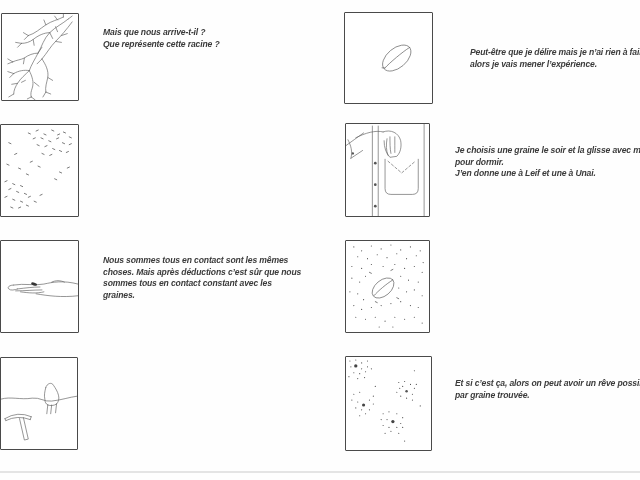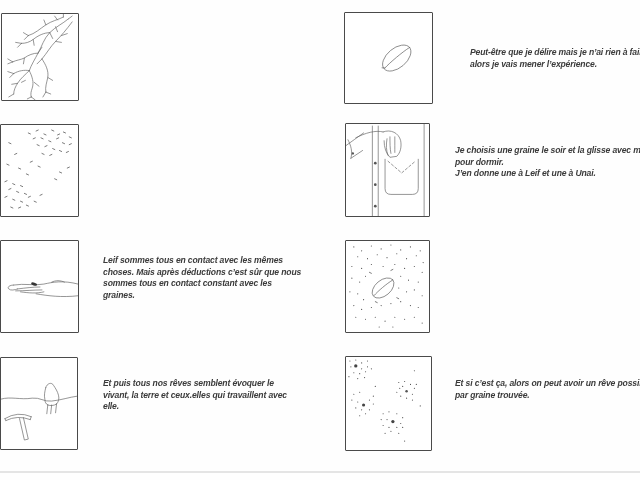--- a/index.html
+++ b/index.html
@@ -43,20 +43,22 @@
         <path d="M28,58 C23,57 17,58 12,61"></path>
         <path d="M37,40 C32,40 27,42 23,45 C19,47 15,47 11,49"></path>
         <path d="M27,22 l-5,-3 M27,22 l-4,4 M20,30 l-6,-1 M20,30 l-4,4 M12,61 l-6,-2 M12,61 l-4,4
                  M11,49 l-5,-3 M11,49 l-5,2 M16,71 l-6,1 M12,82 l-5,3 M30,85 l-4,2 M30,85 l4,3
                  M45,80 l-3,5 M45,80 l5,2 M55,28 l6,1 M61,22 l6,-2 M45,11 l-2,-5 M57,6 l-3,-4
                  M49,19 l3,6 M32,26 l1,6 M23,45 l-1,6 M47,65 l5,3 M41,46 l-5,5 M24,68 l-4,2
                  M33,70 l5,4 M37,40 l4,-6 M55,13 l2,5 M68,5 l4,-3 M63,3 l0,-3"></path>
       </g>
     </svg>
   </div>
+  <div class="caption" style="left:103px;top:27px;">Mais que nous arrive-t-il ?
+Que représente cette racine ?</div>
 
   <div class="panel" style="left:344px;top:12px;width:89px;height:92px;">
     <svg viewBox="0 0 89 92">
       <g class="lineart" transform="rotate(-40 53 46)">
         <ellipse cx="53" cy="46" rx="17" ry="10"></ellipse>
         <path d="M37,46 C45,45 61,45 69,46"></path>
         <path d="M37,46 l-2,-2"></path>
       </g>
     </svg>
   </div>
@@ -107,21 +109,21 @@
         <path d="M13,45 C9,45 6,47 8,49 C10,51 14,50 17,49"></path>
         <path d="M17,49 C25,48 33,47 40,47"></path>
         <path d="M15,51 C24,51 34,50 42,50"></path>
         <path d="M20,52 C28,53 36,54 44,52"></path>
         <path d="M79,56 C62,58 48,56 36,54"></path>
         <path d="M52,42 C56,40 61,40 65,42"></path>
         <ellipse cx="34" cy="44" rx="3.2" ry="1.5" transform="rotate(15 34 44)" fill="#333" stroke="none"></ellipse>
       </g>
     </svg>
   </div>
-  <div class="caption" style="left:103px;top:255px;">Leif sommes tous en contact avec les mêmes
+  <div class="caption" style="left:103px;top:255px;">Nous sommes tous en contact sont les mêmes
 choses. Mais après déductions c’est sûr que nous
 sommes tous en contact constant avec les
 graines.</div>
 
   <div class="panel" style="left:345px;top:240px;width:85px;height:93px;">
     <svg viewBox="0 0 85 93">
       <g class="lineart" transform="rotate(-40 38 48)">
         <ellipse cx="38" cy="48" rx="13" ry="8"></ellipse>
         <path d="M26,48 C32,47 44,47 50,48"></path>
       </g>
@@ -142,23 +144,20 @@
         <path d="M0,42 C10,39 20,43 32,41 C40,40 44,45 52,44 C62,43 70,40 78,39"></path>
         <path d="M46,30 C47,26 52,24 54,28 C56,31 58,34 59,38 C60,42 59,45 57,47"></path>
         <path d="M46,30 C45,34 44,38 45,42 C45,45 46,47 48,48"></path>
         <path d="M48,48 L47,57 M52,48 L51,57 M57,47 L56,56"></path>
         <path d="M48,48 C51,49 54,49 57,47"></path>
         <path d="M4,62 Q17,54 31,60 M5,64 Q17,58 30,63 M4,62 L5,64 M31,60 L30,63"></path>
         <path d="M19,62 L24,84 L28,83 L23,61"></path>
       </g>
     </svg>
   </div>
-  <div class="caption" style="left:103px;top:378px;">Et puis tous nos rêves semblent évoquer le
-vivant, la terre et ceux.elles qui travaillent avec
-elle.</div>
 
   <div class="panel" style="left:345px;top:356px;width:87px;height:95px;">
     <svg viewBox="0 0 87 95">
       <circle cx="10" cy="9" r="1.7" fill="#444"></circle>
       <circle cx="62" cy="35" r="1.3" fill="#555"></circle>
       <circle cx="18" cy="49" r="1.6" fill="#444"></circle>
       <circle cx="48" cy="66" r="1.7" fill="#444"></circle>
       <path class="dots" d="M4,4h.01 M10,3h.01 M16,6h.01 M22,4h.01 M5,10h.01 M16,12h.01 M22,10h.01
         M8,16h.01 M14,17h.01 M20,15h.01 M26,12h.01 M3,20h.01 M12,22h.01 M19,21h.01
         M54,26h.01 M60,25h.01 M66,28h.01 M70,32h.01 M55,32h.01 M68,38h.01 M56,40h.01 M62,42h.01

